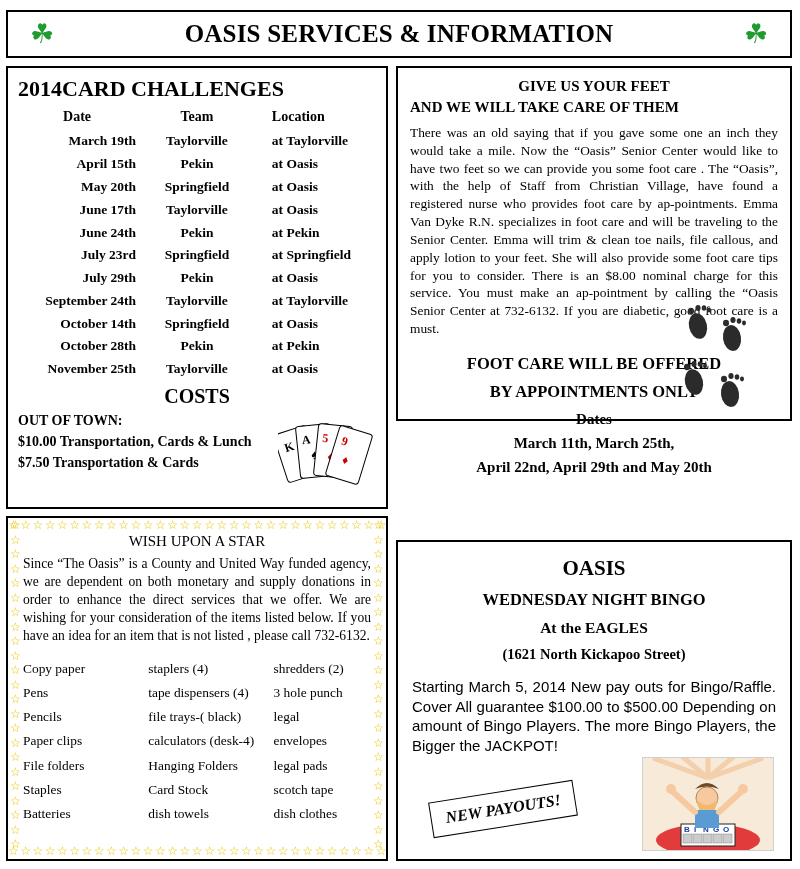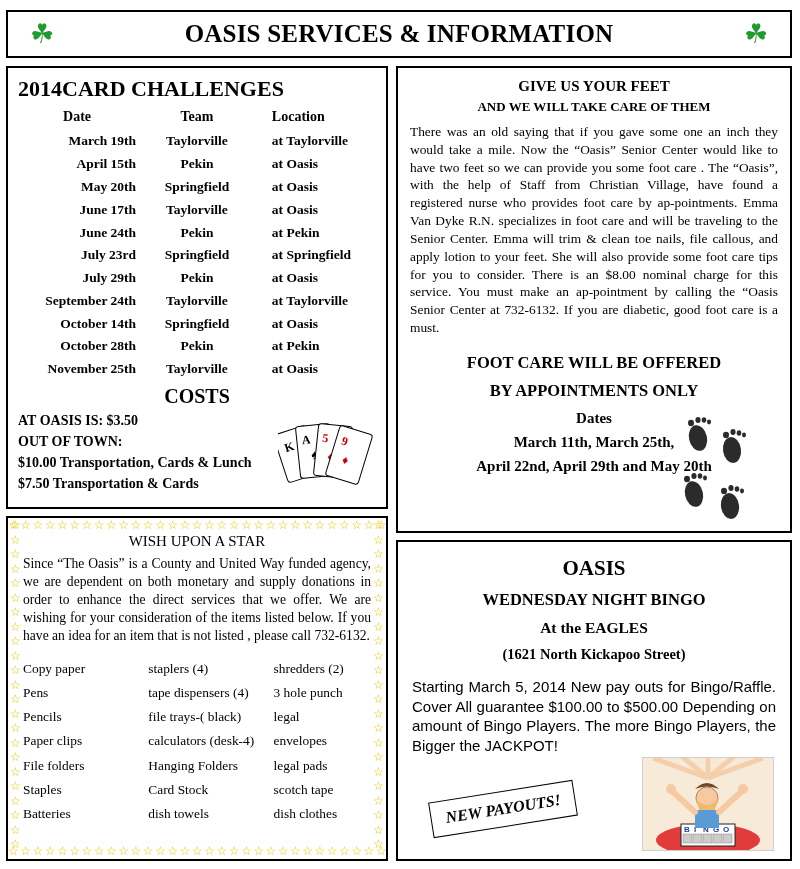--- a/index.html
+++ b/index.html
@@ -172,33 +172,33 @@
   }
   table.supplies td.col1 { width: 36%; }
   table.supplies td.col2 { width: 36%; }
   table.supplies td.col3 { width: 28%; }
 
   
   #panel-feet {
     left: 396px;
     top: 66px;
     width: 396px;
-    height: 467px;
+    height: 355px;
     padding: 8px 12px;
   }
   .feet-h1 {
     text-align: center;
     font-weight: bold;
     font-size: 15px;
     margin: 2px 0;
   }
   .feet-h2 {
-    text-align: center;
-    font-weight: bold;
-    font-size: 13px;
+    text-align: left;
+    font-weight: bold;
+    font-size: 15px;
     margin: 4px 0 8px 0;
   }
   .feet-body {
     font-size: 13.4px;
     text-align: justify;
     line-height: 1.33;
   }
   .feet-sub1 {
     text-align: center;
     font-weight: bold;
@@ -368,21 +368,20 @@
         </tr>
         <tr>
           <td class="c-date">November 25th</td>
           <td class="c-team">Taylorville</td>
           <td class="c-loc">at Oasis</td>
         </tr>
       </tbody>
     </table>
 
     <div class="costs-title">COSTS</div>
-    <div class="cost-line">AT OASIS IS:   $3.50</div>
     <div class="cost-line">OUT OF TOWN:</div>
     <div class="cost-line">$10.00 Transportation, Cards &amp; Lunch</div>
     <div class="cost-line">$7.50 Transportation &amp; Cards</div>
 
     <svg class="cards-img" viewBox="0 0 96 84">
       <g>
         <rect x="2" y="16" width="34" height="50" rx="3" fill="#ffffff" stroke="#000" stroke-width="1" transform="rotate(-18 19 41)"></rect>
         <text x="9" y="36" font-family="Liberation Serif, serif" font-size="12" font-weight="bold" transform="rotate(-18 19 41)">K</text>
         <rect x="20" y="12" width="34" height="52" rx="3" fill="#ffffff" stroke="#000" stroke-width="1" transform="rotate(-6 37 38)"></rect>
         <text x="25" y="30" font-family="Liberation Serif, serif" font-size="12" font-weight="bold" transform="rotate(-6 37 38)">A</text>

